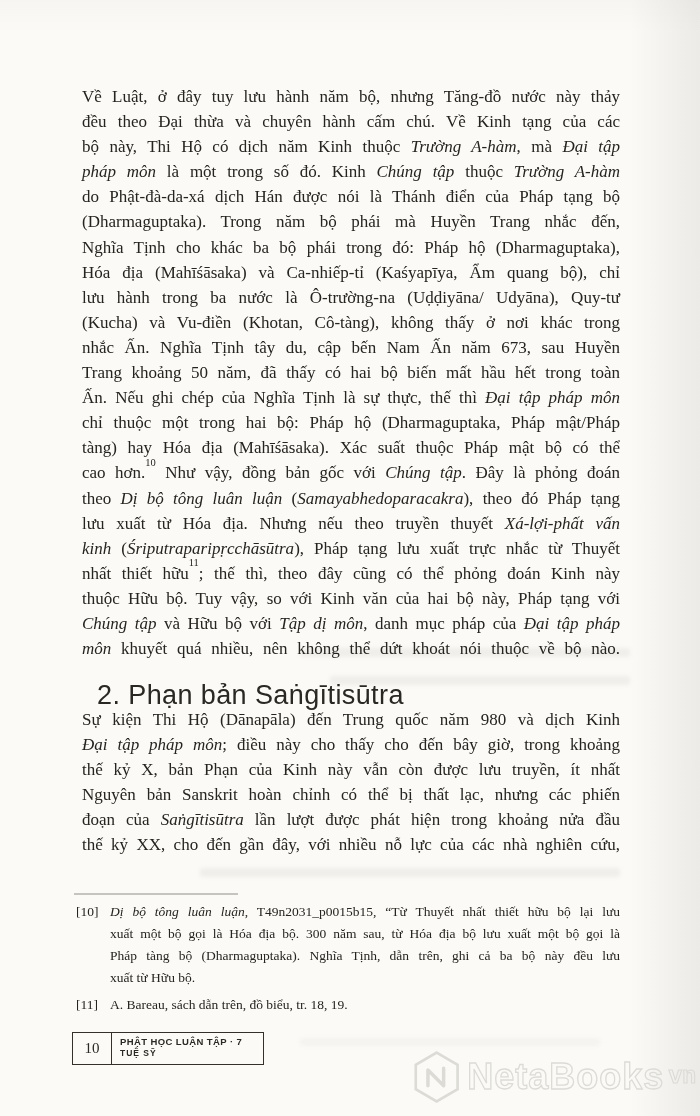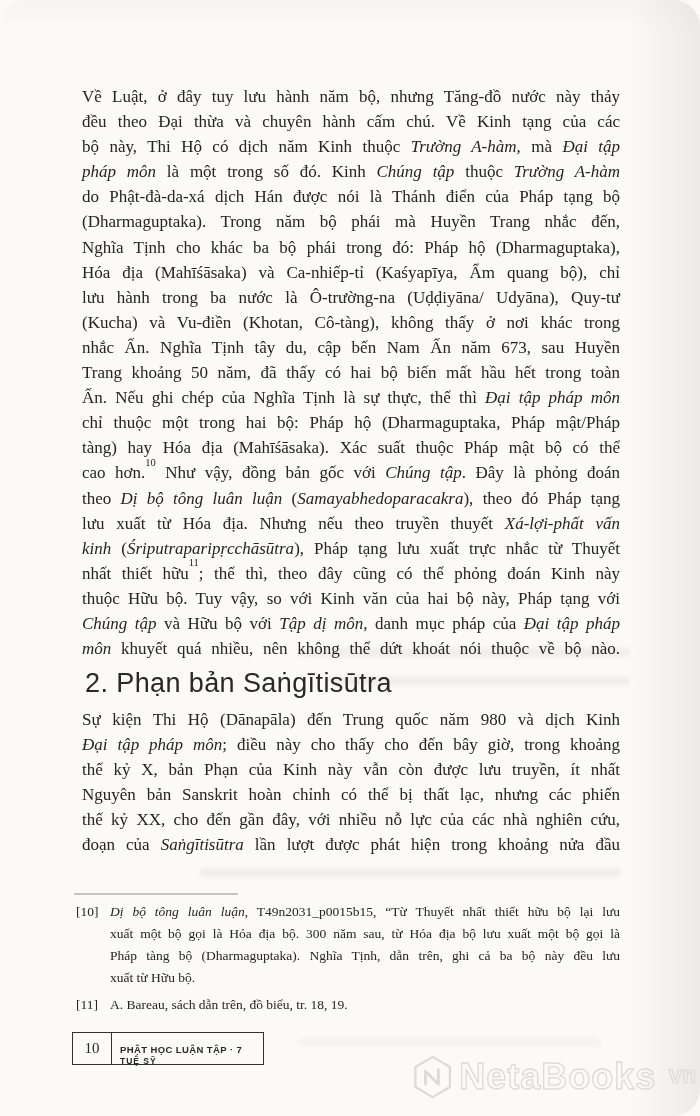--- a/index.html
+++ b/index.html
@@ -2,52 +2,52 @@
 <html><head>
 <meta charset="utf-8">
 <style>
   html,body{margin:0;padding:0;}
   body{width:700px;height:1116px;position:relative;background:#fbfaf7;overflow:hidden;
        font-family:"Liberation Serif",serif;color:#26241f;}
   .page{position:absolute;inset:0;
         background:
           linear-gradient(to right, rgba(0,0,0,0) 90%, rgba(110,104,92,0.10) 99.5%),
           linear-gradient(to bottom, rgba(0,0,0,0.02) 0, rgba(0,0,0,0) 3%),
-          #fbfaf7; border-radius: 27px;}
+          #fbfaf7;}
   
   .bleed{position:absolute;filter:blur(2.2px);background:rgba(170,163,148,0.13);border-radius:2px;}
   
   .para{position:absolute;left:82px;width:538px;}
   .line{line-height:25.1px;font-size:17px;text-align:justify;text-align-last:justify;white-space:nowrap;}
   .line .it{font-style:italic;}
   .line sup{font-size:10.5px;line-height:0;position:relative;top:-6px;}
   .line.short{text-align-last:left;}
-  h2.heading{position:absolute;left:81px;top:664px;margin:4px;font-family:"Liberation Sans",sans-serif;
+  h2.heading{position:absolute;left:81px;top:664px;margin:16px;font-family:"Liberation Sans",sans-serif;
       font-weight:400;font-size:27px;letter-spacing:0.4px;color:#2a2823;}
   
   .fn-sep{position:absolute;left:74px;top:893px;width:164px;height:2px;background:#c6c4bf;}
   .footnotes{position:absolute;left:76px;top:901px;width:544px;}
   .fn{position:relative;padding-left:34px;}
   .fn + .fn{margin-top:5px;}
   .fn-label{position:absolute;left:0;top:0;font-size:13.5px;line-height:22px;}
   .fn .line{font-size:13.5px;line-height:22px;}
   
   .footer-box{position:absolute;left:72px;top:1032px;width:192px;height:33px;
       border:1.6px solid #33302a;display:flex;box-sizing:border-box;background:transparent;}
   .pageno{width:38px;border-right:1.6px solid #33302a;display:flex;align-items:center;justify-content:center;
       font-size:15px;color:#2b2923;}
-  .pub{flex:1;padding:3px 0 0 8px;font-family:"Liberation Sans",sans-serif;color:#2b2923;margin-top:8px;}
+  .pub{flex:1;padding:3px 0 0 8px;font-family:"Liberation Sans",sans-serif;color:#2b2923;}
   .pub .series{font-size:9.5px;font-weight:700;letter-spacing:0.4px;}
   .pub .author{font-size:8.5px;font-weight:700;letter-spacing:1px;margin-top:1px;}
   
   .watermark{position:absolute;left:414px;top:1044px;width:282px;height:66px;display:flex;align-items:center;opacity:0.95;}
   .wm-text{font-family:"Liberation Sans",sans-serif;font-weight:700;font-size:36px;letter-spacing:1px;
       color:transparent;-webkit-text-stroke:1.3px #dbdad5;margin-left:8px;white-space:nowrap;}
   .wm-tld{font-size:23px;-webkit-text-stroke:1.1px #dbdad5;color:transparent;font-weight:700;
-      font-family:Liberation Mono, monospace;margin-left:12px;}
+      font-family:Liberation Mono, monospace;margin-left:4px;}
   @supports not (-webkit-text-stroke: 1px black){
     .wm-text,.wm-tld{color:#e4e3df;}
   }
 </style>
 </head>
 <body>
 
 <div class="page">
 
   <div class="bleed" style="left:300px;top:648px;width:330px;height:9px;"></div>
@@ -81,22 +81,22 @@
       <div class="line"><span class="it">môn</span><span> khuyết quá nhiều, nên không thể dứt khoát nói thuộc về bộ nào.</span></div>
     </section>
 
   <h2 class="heading">2. Phạn bản Saṅgītisūtra</h2>
 
   <section class="para" style="top:707px;">
       <div class="line"><span>Sự kiện Thi Hộ (Dānapāla) đến Trung quốc năm 980 và dịch Kinh</span></div>
       <div class="line"><span class="it">Đại tập pháp môn</span><span>; điều này cho thấy cho đến bây giờ, trong khoảng</span></div>
       <div class="line"><span>thế kỷ X, bản Phạn của Kinh này vẫn còn được lưu truyền, ít nhất</span></div>
       <div class="line"><span>Nguyên bản Sanskrit hoàn chỉnh có thể bị thất lạc, nhưng các phiến</span></div>
+      <div class="line"><span>đoạn của </span><span class="it">Saṅgītisūtra</span><span> lần lượt được phát hiện trong khoảng nửa đầu</span></div>
       <div class="line"><span>thế kỷ XX, cho đến gần đây, với nhiều nỗ lực của các nhà nghiên cứu,</span></div>
-      <div class="line"><span>đoạn của </span><span class="it">Saṅgītisūtra</span><span> lần lượt được phát hiện trong khoảng nửa đầu</span></div>
     </section>
 
   <div class="fn-sep"></div>
 
   <section class="footnotes">
       <div class="fn">
         <span class="fn-label">[10]</span>
         <div class="line"><span class="it">Dị bộ tông luân luận</span><span>, T49n2031_p0015b15, “Từ Thuyết nhất thiết hữu bộ lại lưu</span></div>
         <div class="line"><span>xuất một bộ gọi là Hóa địa bộ. 300 năm sau, từ Hóa địa bộ lưu xuất một bộ gọi là</span></div>
         <div class="line"><span>Pháp tàng bộ (Dharmaguptaka). Nghĩa Tịnh, dẫn trên, ghi cả ba bộ này đều lưu</span></div>

